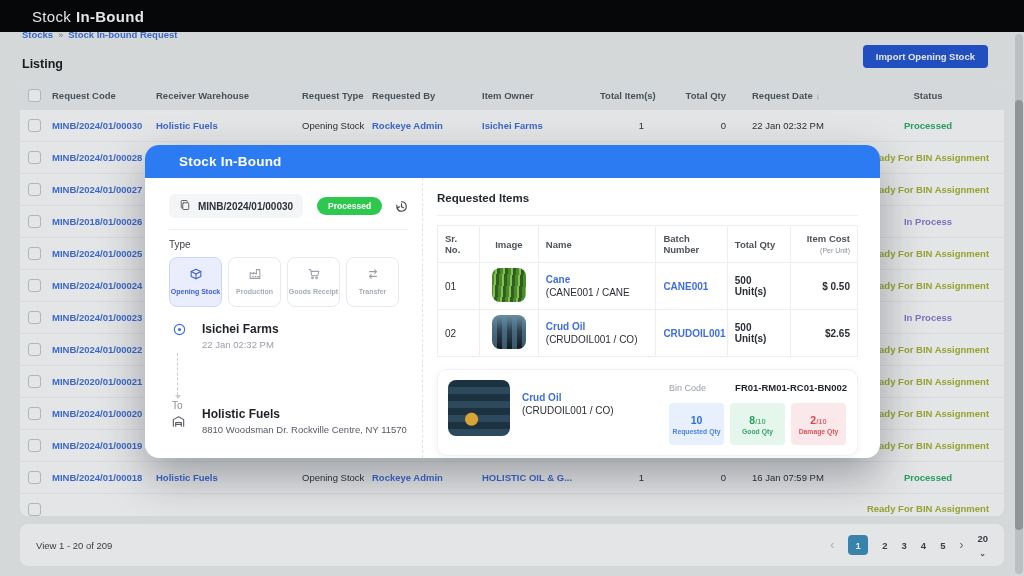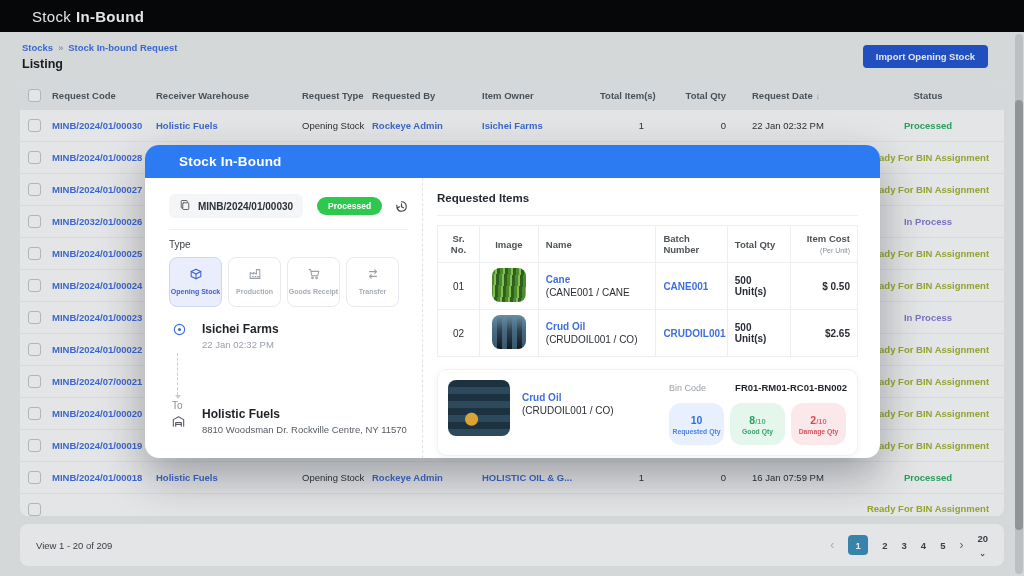--- a/index.html
+++ b/index.html
@@ -5,21 +5,21 @@
   * { box-sizing: border-box; margin: 0; padding: 0; }
   html,body { width:1024px; height:576px; overflow:hidden; }
   body { font-family:"Liberation Sans", sans-serif; background:#eef0f1; position:relative; }
 
   
   .topbar { height:32px; background:#000; display:flex; align-items:center; padding:0 20px; position:relative; z-index:10;}
   .topbar .t-light { color:#fff; font-size:15px; font-weight:400; letter-spacing:.3px;margin-left:12px; }
   .topbar .t-bold  { color:#fff; font-size:15px; font-weight:800; margin-left:5px; letter-spacing:.3px; }
 
   
-  .crumbs { position:absolute; top:42px; left:22px; display:flex; align-items:center; gap:5px; font-size:9.5px; }
+  .crumbs { position:absolute; top:29px; left:22px; display:flex; align-items:center; gap:5px; font-size:9.5px; }
   .crumbs a { color:var(--link); text-decoration:none; font-weight:600; }
   .crumb-sep { color:#7c86a0; font-size:9px; }
   .listing { position:absolute; top:57px; left:22px; font-size:12.5px; font-weight:700; color:#16181c; }
   .import-btn { position:absolute; top:45px; right:36px; height:23px; background:var(--import-btn); color:#fff;
     font-size:9.5px; font-weight:700; border:none; border-radius:4px; padding:0 13px; font-family:inherit; cursor:pointer; }
 
   
   .table-card { position:absolute; left:20px; top:80px; width:984px; height:436px; background:#fff; border-radius:8px; overflow:hidden; }
   .grid-cols { display:grid; grid-template-columns:28px 104px 146px 70px 110px 118px 68px 70px 118px 1fr; align-items:center; }
   .thead { height:30px; background:#edf1f2; font-size:9.5px; color:#4d555c; font-weight:600; }
@@ -88,21 +88,21 @@
   .tl-addr { font-size:9.5px; color:#565c64; margin-top:3px; }
   .tl-connector { width:0; border-left:1px dashed #c8cdd5; height:42px; margin:3px 0 3px 8px; position:relative; }
   .tl-connector:after { content:""; position:absolute; bottom:-4px; left:-3px; border-left:3px solid transparent;
     border-right:3px solid transparent; border-top:4px solid #c8cdd5; }
   .to-label { font-size:10px; color:#8a9097; margin:2px 0 3px 3px; }
 
   .ri-head { font-size:11.5px; font-weight:700; color:#23272e; }
   .items { width:100%; border-collapse:collapse; table-layout:fixed; margin-top:2px; }
   .items th { border:1px solid #eceef1; padding:7px 7px; font-size:9.5px; color:#4d535b; font-weight:600; text-align:left; }
   .items td { border:1px solid #eceef1; padding:5px 7px; font-size:10px; color:#2a2e34; }
-  .items .c-sr { width:10%; text-align:center; }
+  .items .c-sr { width:10%; }
   .items .c-img { width:14%; text-align:center; }
   .items .c-name { width:28%; }
   .items .c-batch { width:17%; }
   .items .c-qty { width:15%; }
   .items .c-cost { width:16%; text-align:right; }
   .items .cost-sub { font-size:7px; color:#8a9097; font-weight:400; }
   .items .qty { font-weight:600; }
   .thumb { width:34px; height:34px; border-radius:8px; display:inline-block; }
   .thumb.cane { background:repeating-linear-gradient(95deg,#4c8a2e 0 3px,#83c050 3px 5px,#2f5e1e 5px 8px); }
   .thumb.oil  { background:repeating-linear-gradient(90deg,rgba(90,140,170,.55) 0 5px,rgba(0,0,0,0) 5px 10px),
@@ -114,21 +114,21 @@
   .bin-img { width:62px; height:56px; border-radius:8px; flex:0 0 auto;
     background:radial-gradient(circle at 38% 70%, #d8a435 0 6px, rgba(0,0,0,0) 7px),
                repeating-linear-gradient(0deg,#2c4a5c 0 7px,#1d3240 7px 14px); }
   .bin-info { padding-top:12px; }
   .bin-info .code { font-size:10px; color:#2a2e34; margin-top:2px; }
   .bin-right { margin-left:auto; width:178px; padding-top:2px; }
   .bin-code-row { display:flex; justify-content:space-between; align-items:baseline; }
   .bin-code-label { font-size:9px; color:#9aa0a8; }
   .bin-code-val { font-size:9.5px; font-weight:700; color:#1f232a; }
   .chips { display:flex; gap:6px; margin-top:10px; }
-  .chip { width:55px; height:42px; border-radius:12px; display:flex; flex-direction:column; align-items:center; justify-content:center; gap:2px; }
+  .chip { width:55px; height:42px; border-radius:4px; display:flex; flex-direction:column; align-items:center; justify-content:center; gap:2px; }
   .chip .v { font-size:10.5px; font-weight:700; }
   .chip .v .sfx { font-size:7.5px; font-weight:600; opacity:.75; }
   .chip .l { font-size:6.8px; font-weight:700; }
   .chip.blue  { background:#e8f0fd; } .chip.blue .v { color:#2e6fe0; } .chip.blue .l { color:#4a82e8; }
   .chip.green { background:#e5f6ec; } .chip.green .v { color:#28a05c; } .chip.green .l { color:#3aa46a; }
   .chip.red   { background:#fbe8ea; } .chip.red .v { color:#d8454f; } .chip.red .l { color:#d8545e; }
 </style>
 </head>
 <body>
 
@@ -190,21 +190,21 @@
         <div class="cell"></div>
         <div class="cell"></div>
         <div class="cell"></div>
         <div class="cell right"></div>
         <div class="cell right2"></div>
         <div class="cell date"></div>
         <div class="cell center st-ready">Ready For BIN Assignment</div>
       </div>
       <div class="trow grid-cols">
         <span class="cb"></span>
-        <div class="cell"><a class="lnk" href="#">MINB/2032/01/00026</a></div>
+        <div class="cell"><a class="lnk" href="#">MINB/2018/01/00026</a></div>
         <div class="cell"></div>
         <div class="cell"></div>
         <div class="cell"></div>
         <div class="cell"></div>
         <div class="cell right"></div>
         <div class="cell right2"></div>
         <div class="cell date"></div>
         <div class="cell center st-inprocess">In Process</div>
       </div>
       <div class="trow grid-cols">
@@ -250,21 +250,21 @@
         <div class="cell"></div>
         <div class="cell"></div>
         <div class="cell"></div>
         <div class="cell right"></div>
         <div class="cell right2"></div>
         <div class="cell date"></div>
         <div class="cell center st-ready">Ready For BIN Assignment</div>
       </div>
       <div class="trow grid-cols">
         <span class="cb"></span>
-        <div class="cell"><a class="lnk" href="#">MINB/2024/07/00021</a></div>
+        <div class="cell"><a class="lnk" href="#">MINB/2020/01/00021</a></div>
         <div class="cell"></div>
         <div class="cell"></div>
         <div class="cell"></div>
         <div class="cell"></div>
         <div class="cell right"></div>
         <div class="cell right2"></div>
         <div class="cell date"></div>
         <div class="cell center st-ready">Ready For BIN Assignment</div>
       </div>
       <div class="trow grid-cols">

